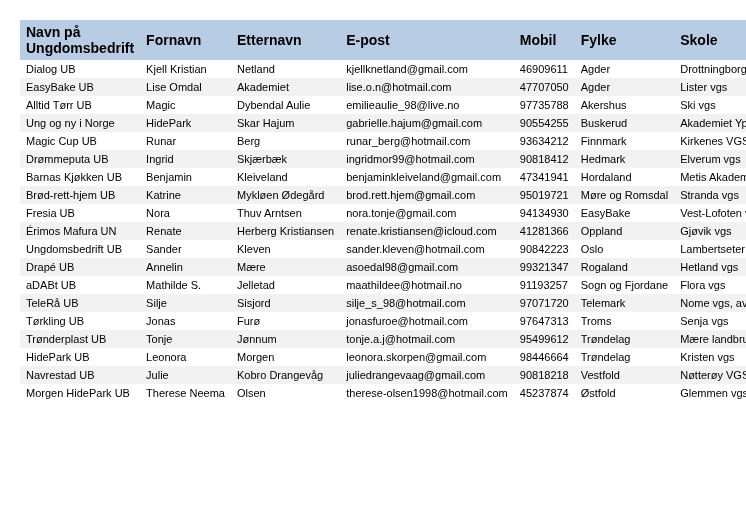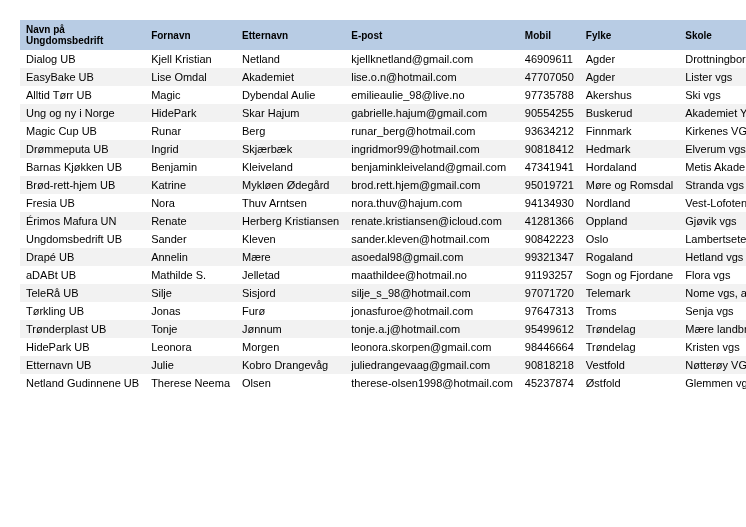--- a/index.html
+++ b/index.html
@@ -13,21 +13,21 @@
       border-collapse: collapse;
       width: 100%;
     }
     thead tr {
       background-color: #b8cce4;
     }
     thead th {
       padding: 4px 6px;
       text-align: left;
       font-weight: bold;
-      font-size: 10px;
+      font-size: 14px;
       border: none;
     }
     tbody tr {
       background-color: #fff;
     }
     tbody tr:nth-child(even) {
       background-color: #f2f2f2;
     }
     tbody td {
       padding: 3px 6px;
@@ -120,23 +120,23 @@
         <td>Mykløen Ødegård</td>
         <td>brod.rett.hjem@gmail.com</td>
         <td>95019721</td>
         <td>Møre og Romsdal</td>
         <td>Stranda vgs</td>
       </tr>
       <tr>
         <td>Fresia UB</td>
         <td>Nora</td>
         <td>Thuv Arntsen</td>
-        <td>nora.thuv@hajum.com</td>
+        <td>nora.tonje@gmail.com</td>
         <td>94134930</td>
-        <td>Nordland</td>
+        <td>EasyBake</td>
         <td>Vest-Lofoten vgs</td>
       </tr>
       <tr>
         <td>Érimos Mafura UN</td>
         <td>Renate</td>
         <td>Herberg Kristiansen</td>
         <td>renate.kristiansen@icloud.com</td>
         <td>41281366</td>
         <td>Oppland</td>
         <td>Gjøvik vgs</td>
@@ -198,30 +198,30 @@
       <tr>
         <td>HidePark UB</td>
         <td>Leonora</td>
         <td>Morgen</td>
         <td>leonora.skorpen@gmail.com</td>
         <td>98446664</td>
         <td>Trøndelag</td>
         <td>Kristen vgs</td>
       </tr>
       <tr>
-        <td>Etternavn UB</td>
+        <td>Navrestad UB</td>
         <td>Julie</td>
         <td>Kobro Drangevåg</td>
         <td>juliedrangevaag@gmail.com</td>
         <td>90818218</td>
         <td>Vestfold</td>
         <td>Nøtterøy VGS</td>
       </tr>
       <tr>
-        <td>Netland Gudinnene UB</td>
+        <td>Morgen HidePark UB</td>
         <td>Therese Neema</td>
         <td>Olsen</td>
         <td>therese-olsen1998@hotmail.com</td>
         <td>45237874</td>
         <td>Østfold</td>
         <td>Glemmen vgs</td>
       </tr>
     </tbody>
 </table>
 

